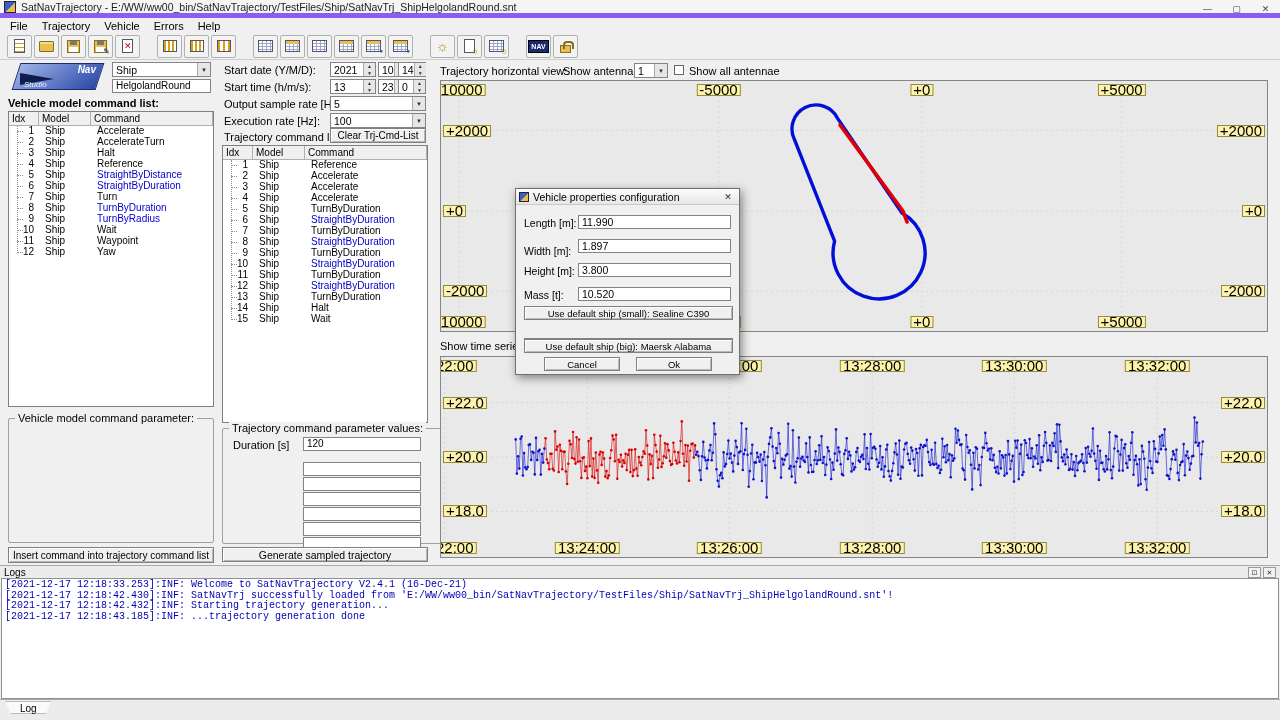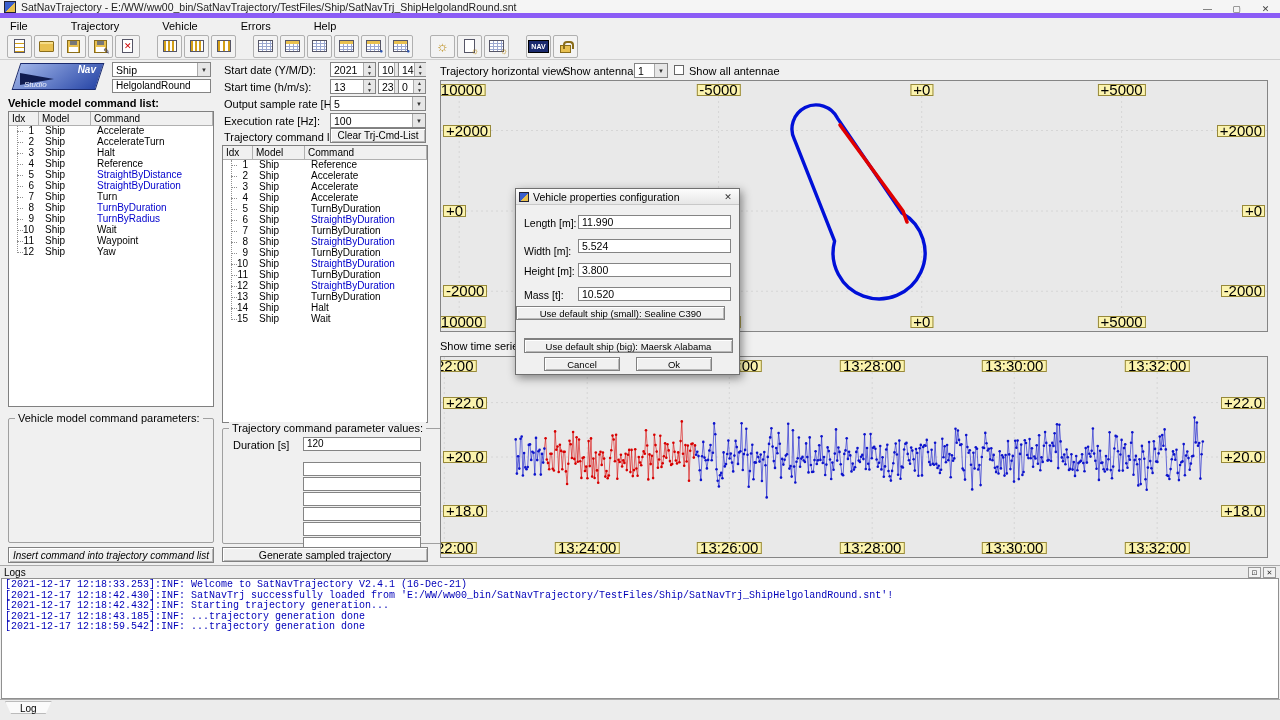--- a/index.html
+++ b/index.html
@@ -5,21 +5,21 @@
   * { margin:0; padding:0; box-sizing:border-box; }
   html,body { width:1280px; height:720px; overflow:hidden; }
   body { position:relative; background:#f0f0f0; font-family:"Liberation Sans","DejaVu Sans",sans-serif; font-size:11px; color:#000; }
 
   
   .titlebar { position:absolute; left:0; top:0; width:1280px; height:18px; background:#f5f5f5; border-bottom:5px solid #8b5cf6; display:flex; align-items:center; padding-left:4px; }
   .appicon { width:12px; height:12px; background:linear-gradient(135deg,#3a5fcd 55%,#e8c050 55%); border:1px solid #223; display:inline-block; margin-right:5px; flex:none; }
   .wtitle { font-size:10.5px; color:#222; white-space:nowrap; }
   .winbtns { position:absolute; right:0; top:0; height:18px; display:flex; }
   .wbtn { width:29px; height:18px; display:flex; align-items:center; justify-content:center; font-size:9px; color:#444; }
-  .menubar { position:absolute; top:18px; left:0; width:1280px; height:15px; background:#f0f0f0; display:flex; align-items:center; padding-left:3px;gap:29px; }
+  .menubar { position:absolute; top:18px; left:0; width:1280px; height:15px; background:#f0f0f0; display:flex; align-items:center; padding-left:3px; }
   .mitem { padding:0 7px; }
   .toolbar { position:absolute; top:33px; left:0; width:1280px; height:27px; background:#f0f0f0; border-bottom:1px solid #cfcfcf; display:flex; align-items:center; padding-left:7px; }
   .tgroup { display:flex; margin-right:15px; }
   .tbtn { width:25px; height:23px; margin-right:2px; background:#f3f3f3; border:1px solid #b0b0b0; border-radius:2px; display:flex; align-items:center; justify-content:center; position:relative; }
 
   
   .ticon { display:inline-block; position:relative; }
   .icon-doc { width:11px; height:14px; background:#fff; border:1px solid #556; background-image:repeating-linear-gradient(to bottom,transparent 0 3px,#d4a017 3px 4px); }
   .icon-folder { width:15px; height:11px; background:#e8c050; border:1px solid #8a6d1a; box-shadow:inset 0 2px #f6dd88; border-radius:1px; }
   .icon-floppy,.icon-floppy2 { width:13px; height:13px; border:1px solid #8a6d1a;
@@ -263,23 +263,23 @@
       <span class="c-model">Ship</span>
       <span class="c-cmd">Waypoint</span>
     </div>
     <div class="tr">
       <span class="c-idx">12</span>
       <span class="c-model">Ship</span>
       <span class="c-cmd">Yaw</span>
     </div>
   </div>
 <div class="groupbox" id="gb-params" style="left:8px;top:418px;width:206px;height:125px;">
-  <span class="legend">Vehicle model command parameters:</span>
-</div>
-<div class="btn" style="left:8px;top:547px;width:206px;height:16px;font-size:10px;font-style:italic;">Insert command into trajectory command list</div>
+  <span class="legend">Vehicle model command parameter:</span>
+</div>
+<div class="btn" style="left:8px;top:547px;width:206px;height:16px;font-size:10px;">Insert command into trajectory command list</div>
 
 <div class="lbl" style="left:224px;top:64px;">Start date (Y/M/D):</div>
 <div class="spin" style="left:330px;top:62px;width:46px;height:15px;">
   <span>2021</span>
   <span class="spinbtns">
       <span>▲</span>
       <span>▼</span>
     </span>
 </div>
 <div class="spin" style="left:378px;top:62px;width:28px;height:15px;">
@@ -1078,41 +1078,40 @@
 
 <div class="dialog">
   <div class="dlg-title">
     <span class="appicon"></span>
     <span>Vehicle properties configuration</span>
     <span class="dlg-close">✕</span>
   </div>
   <span class="flabel" style="left:8px;top:28px;">Length [m]:</span>
   <span class="finput" style="top:26px;">11.990</span>
   <span class="flabel" style="left:8px;top:56px;">Width [m]:</span>
-  <span class="finput" style="top:50px;">5.524</span>
+  <span class="finput" style="top:50px;">1.897</span>
   <span class="flabel" style="left:8px;top:76px;">Height [m]:</span>
   <span class="finput" style="top:74px;">3.800</span>
   <span class="flabel" style="left:8px;top:100px;">Mass [t]:</span>
   <span class="finput" style="top:98px;">10.520</span>
-  <div class="btn dlg-btn" style="left:0;top:117px;width:209px;">Use default ship (small): Sealine C390</div>
+  <div class="btn dlg-btn" style="left:8px;top:117px;width:209px;">Use default ship (small): Sealine C390</div>
   <div class="btn dlg-btn" style="left:8px;top:149px;width:209px;">Use default ship (medium): Blohm+Voss Palladium</div>
   <div class="btn dlg-btn" style="left:8px;top:150px;width:209px;">Use default ship (big): Maersk Alabama</div>
   <div class="btn dlg-btn" style="left:28px;top:168px;width:76px;">Cancel</div>
   <div class="btn dlg-btn" style="left:120px;top:168px;width:76px;">Ok</div>
 </div>
 
 <div class="logs-header">
   <span>Logs</span>
   <span class="logs-hsp">
     <span class="logs-hbtn">⊡</span>
     <span class="logs-hbtn">✕</span>
   </span>
 </div>
 <div class="logs-body" id="log-body">
     <div class="logline">[2021-12-17 12:18:33.253]:INF: Welcome to SatNavTrajectory V2.4.1 (16-Dec-21)</div>
     <div class="logline">[2021-12-17 12:18:42.430]:INF: SatNavTrj successfully loaded from 'E:/WW/ww00_bin/SatNavTrajectory/TestFiles/Ship/SatNavTrj_ShipHelgolandRound.snt'!</div>
     <div class="logline">[2021-12-17 12:18:42.432]:INF: Starting trajectory generation...</div>
     <div class="logline">[2021-12-17 12:18:43.185]:INF: ...trajectory generation done</div>
-    <div class="logline">[2021-12-17 12:18:59.542]:INF: ...trajectory generation done</div>
   </div>
 <div class="logtab-bar">
   <span class="logtab">Log</span>
 </div>
 
 </body></html>

